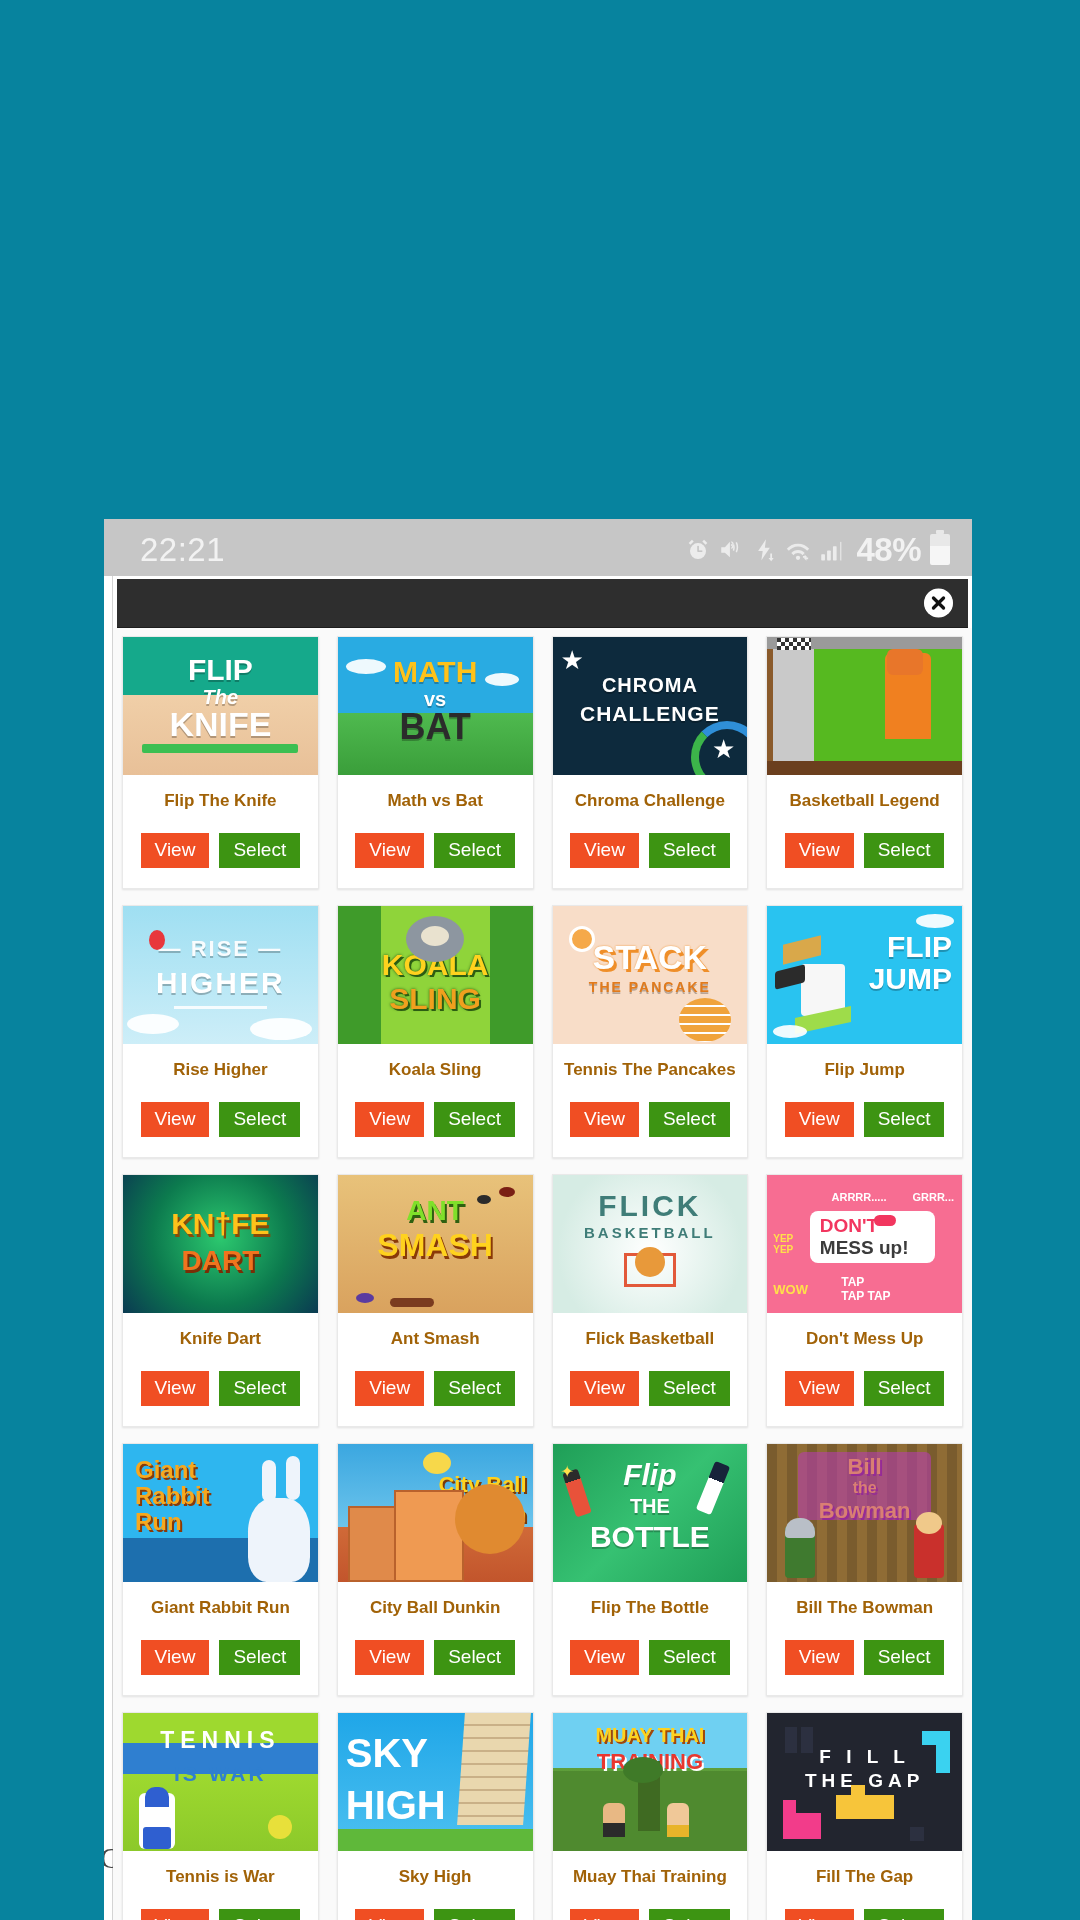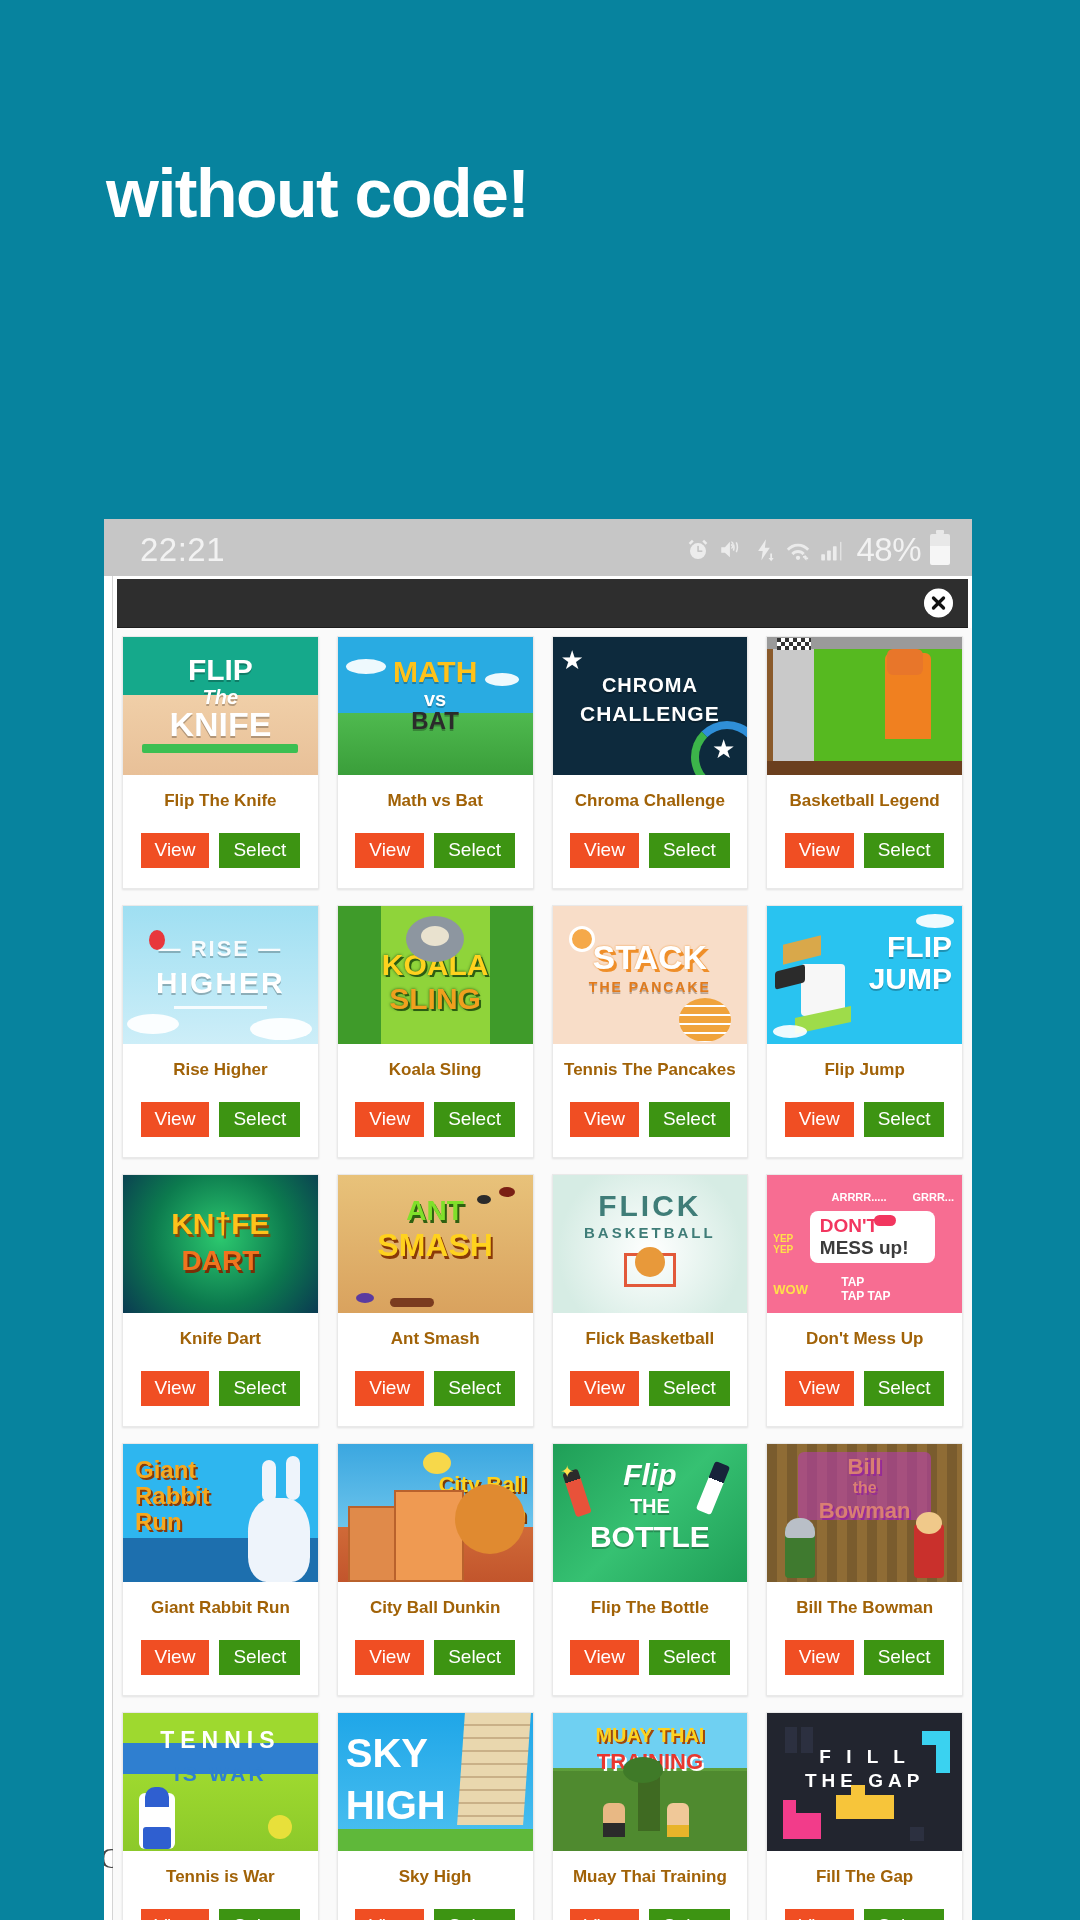--- a/index.html
+++ b/index.html
@@ -57,21 +57,21 @@
   }
   .sb-ico {
     display: inline-block;
     opacity: 0.92;
     line-height: 1;
   }
   .sb-ico svg { display: block; }
   .sb-pct {
     color: #f2f2f2;
     font-size: 33px;
-    font-weight: 400;
+    font-weight: 700;
     margin: 0 2px 0 6px;
     letter-spacing: -0.5px;
   }
   .sb-batt {
     width: 20px; height: 31px;
     border-radius: 2px;
     background: linear-gradient(to bottom,
        #e8e8e8 0%, #e8e8e8 38%, #f6f6f6 38%, #f6f6f6 100%);
     position: relative;
   }
@@ -218,21 +218,20 @@
   .a-skyhigh   { background: linear-gradient(to bottom,#1fa6e8 0%,#4dc1f0 100%); }
   .a-muay      { background: linear-gradient(to bottom,#6fd0f2 0%,#6fd0f2 40%,#5e9e3a 40%,#4c8a30 100%); }
   .a-fillgap   { background: #22252f; }
 </style>
 </head>
 <body>
 
 <div id="page">
 
   <div class="headline">
-    <span class="l2">without code!</span>
   </div>
 
   <div id="phone">
 
     <div class="statusbar">
       <span class="sb-time">22:21</span>
       <span class="sb-right">
         <span class="sb-ico">
           <svg width="26" height="26" viewBox="0 0 24 24" fill="#f0f0f0">
             <circle cx="12" cy="13" r="7.4"></circle>
@@ -310,21 +309,21 @@
                     <button class="btn btn-view">View</button>
                     <button class="btn btn-select">Select</button>
                   </div>
                 </div>
               </div>
               <div class="card">
                 <div class="thumb">
                   <div class="art a-mathbat">
                     <div class="artTxt" style="top: 20px; font-size: 30px; color: rgb(255, 194, 26);">MATH</div>
                     <div class="artTxt" style="top: 52px; font-size: 20px; color: rgb(255, 255, 255);">vs</div>
-                    <div class="artTxt" style="top: 72px; font-size: 24px; color: rgb(43, 43, 43);">BAT</div>
+                    <div class="artTxt" style="top: 72px; font-size: 36px; color: rgb(43, 43, 43);">BAT</div>
                     <div class="cloud" style="left:8px;top:22px;width:40px;height:15px"></div>
                     <div class="cloud" style="right:14px;top:36px;width:34px;height:13px"></div>
                   </div>
                 </div>
                 <div class="cardbody">
                   <div class="cardtitle">Math vs Bat</div>
                   <div class="btns">
                     <button class="btn btn-view">View</button>
                     <button class="btn btn-select">Select</button>
                   </div>

